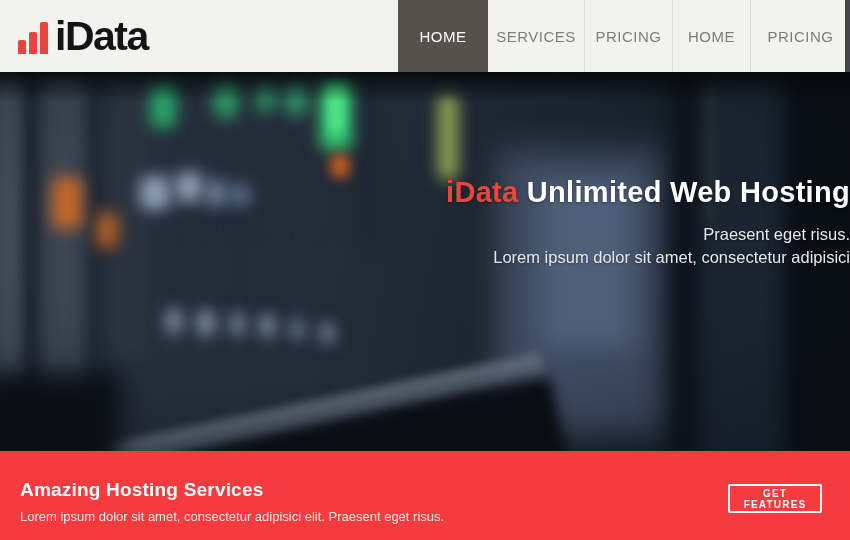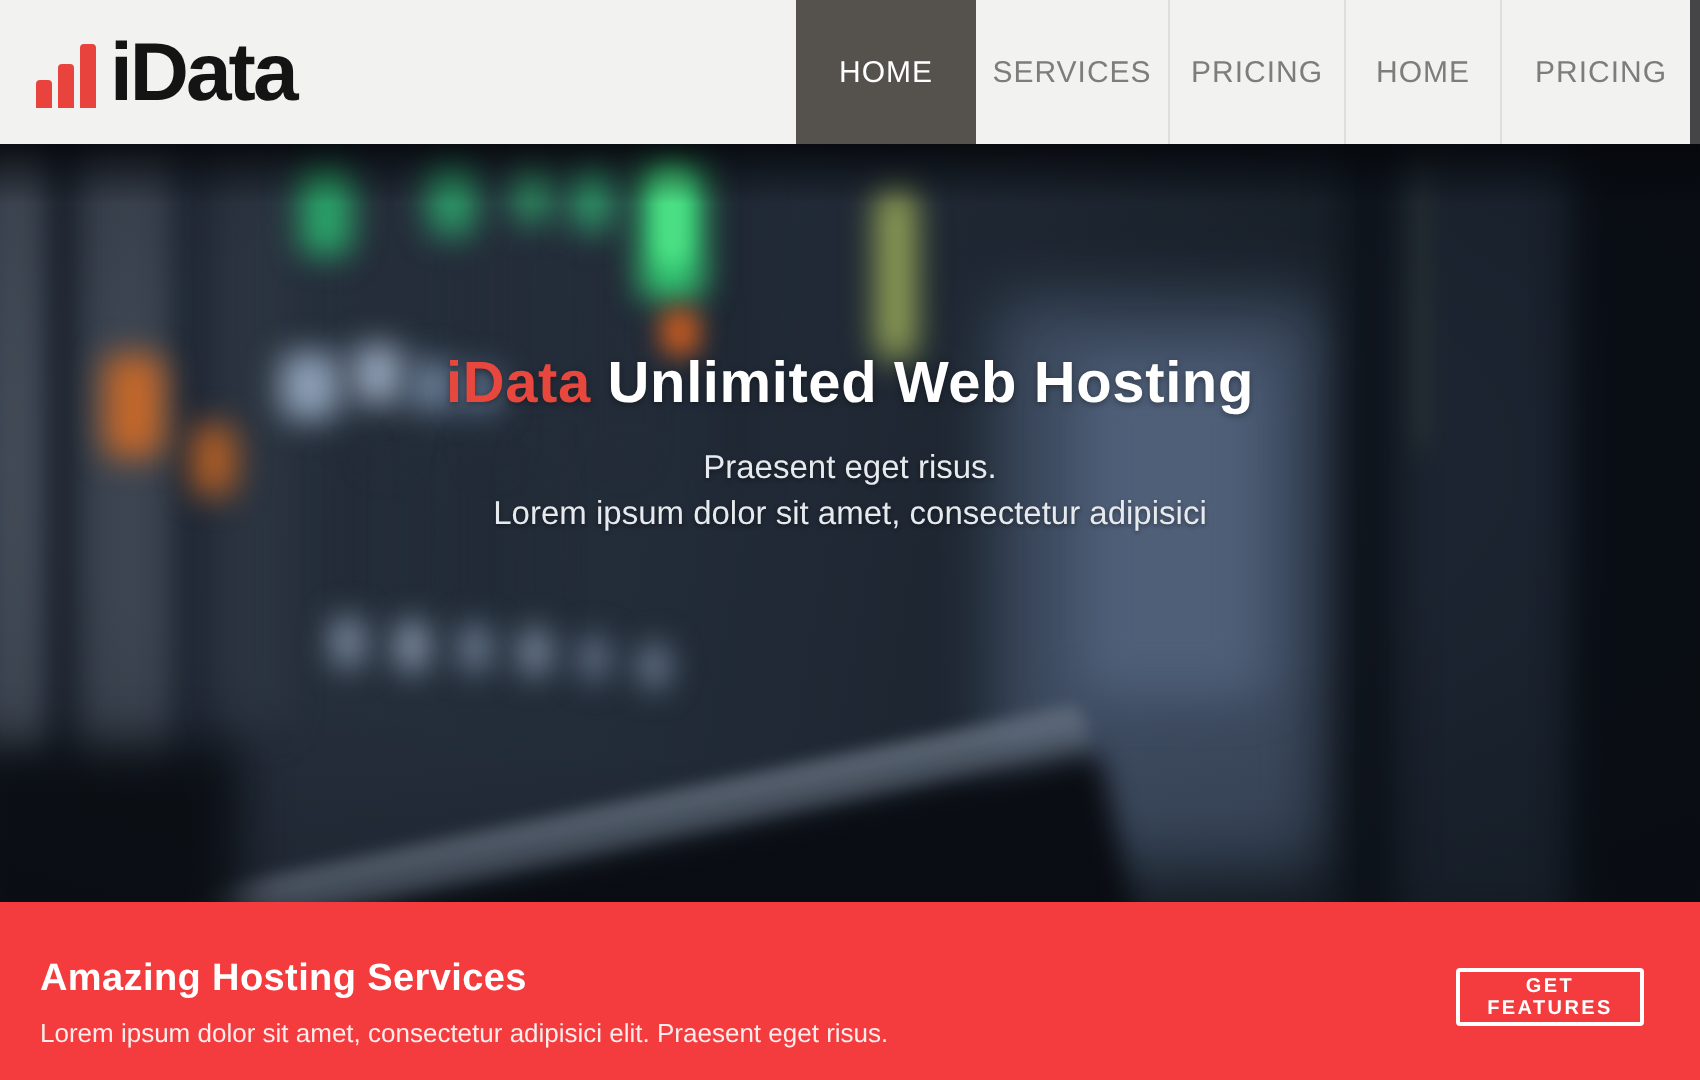--- a/index.html
+++ b/index.html
@@ -21,21 +21,21 @@
   .nav-item.w-about { width:78px; }
   .nav-item.w-features { width:100px; }
   .nav-item.active { background:#55524e; color:#ffffff; }
   .scrollbar { position:absolute; top:0; right:0; width:5px; height:72px; background:#454548; }
 
   
   .hero { position:relative; width:850px; height:379px; overflow:hidden; background:linear-gradient(100deg,#29323f 0%,#222b38 40%,#182029 75%,#10151d 100%); }
   .bs { position:absolute; filter:blur(8px); border-radius:8px; }
   .hero-overlay { position:absolute; inset:0; background:radial-gradient(120% 110% at 45% 42%, rgba(20,26,36,0) 35%, rgba(6,9,13,.55) 100%); }
   .hero-top-shade { position:absolute; top:0; left:0; right:0; height:30px; background:linear-gradient(180deg, rgba(4,6,10,.85), rgba(4,6,10,0)); }
-  .hero-text { position:absolute; left:0; right:0; top:104px; text-align:center; z-index:3; }
+  .hero-text { position:absolute; left:0; right:0; top:104px; text-align:right; z-index:3; }
   .hero-title { font-size:29px; font-weight:700; color:#ffffff; letter-spacing:.3px; text-shadow:0 1px 3px rgba(0,0,0,.35); }
   .hero-title .hl { color:#e8473d; }
   .hero-sub { margin-top:14px; font-size:16.5px; line-height:23px; color:#e6eaee; text-shadow:0 1px 2px rgba(0,0,0,.4); }
 
   
   .cta { position:relative; width:850px; height:89px; background:#f43b3d; color:#fff; z-index:5; }
   .cta-heading { position:absolute; left:20px; top:28px; font-size:19px; font-weight:700; letter-spacing:.2px; }
   .cta-text { position:absolute; left:20px; top:58px; font-size:13px; color:#ffecec; }
   .cta-btn { position:absolute; right:28px; top:33px; width:94px; height:29px; background:transparent; border:2px solid #ffffff; border-radius:2px; color:#fff; font-family:"Liberation Sans",sans-serif; font-size:10px; font-weight:700; letter-spacing:1.2px; cursor:pointer; }
 </style>

